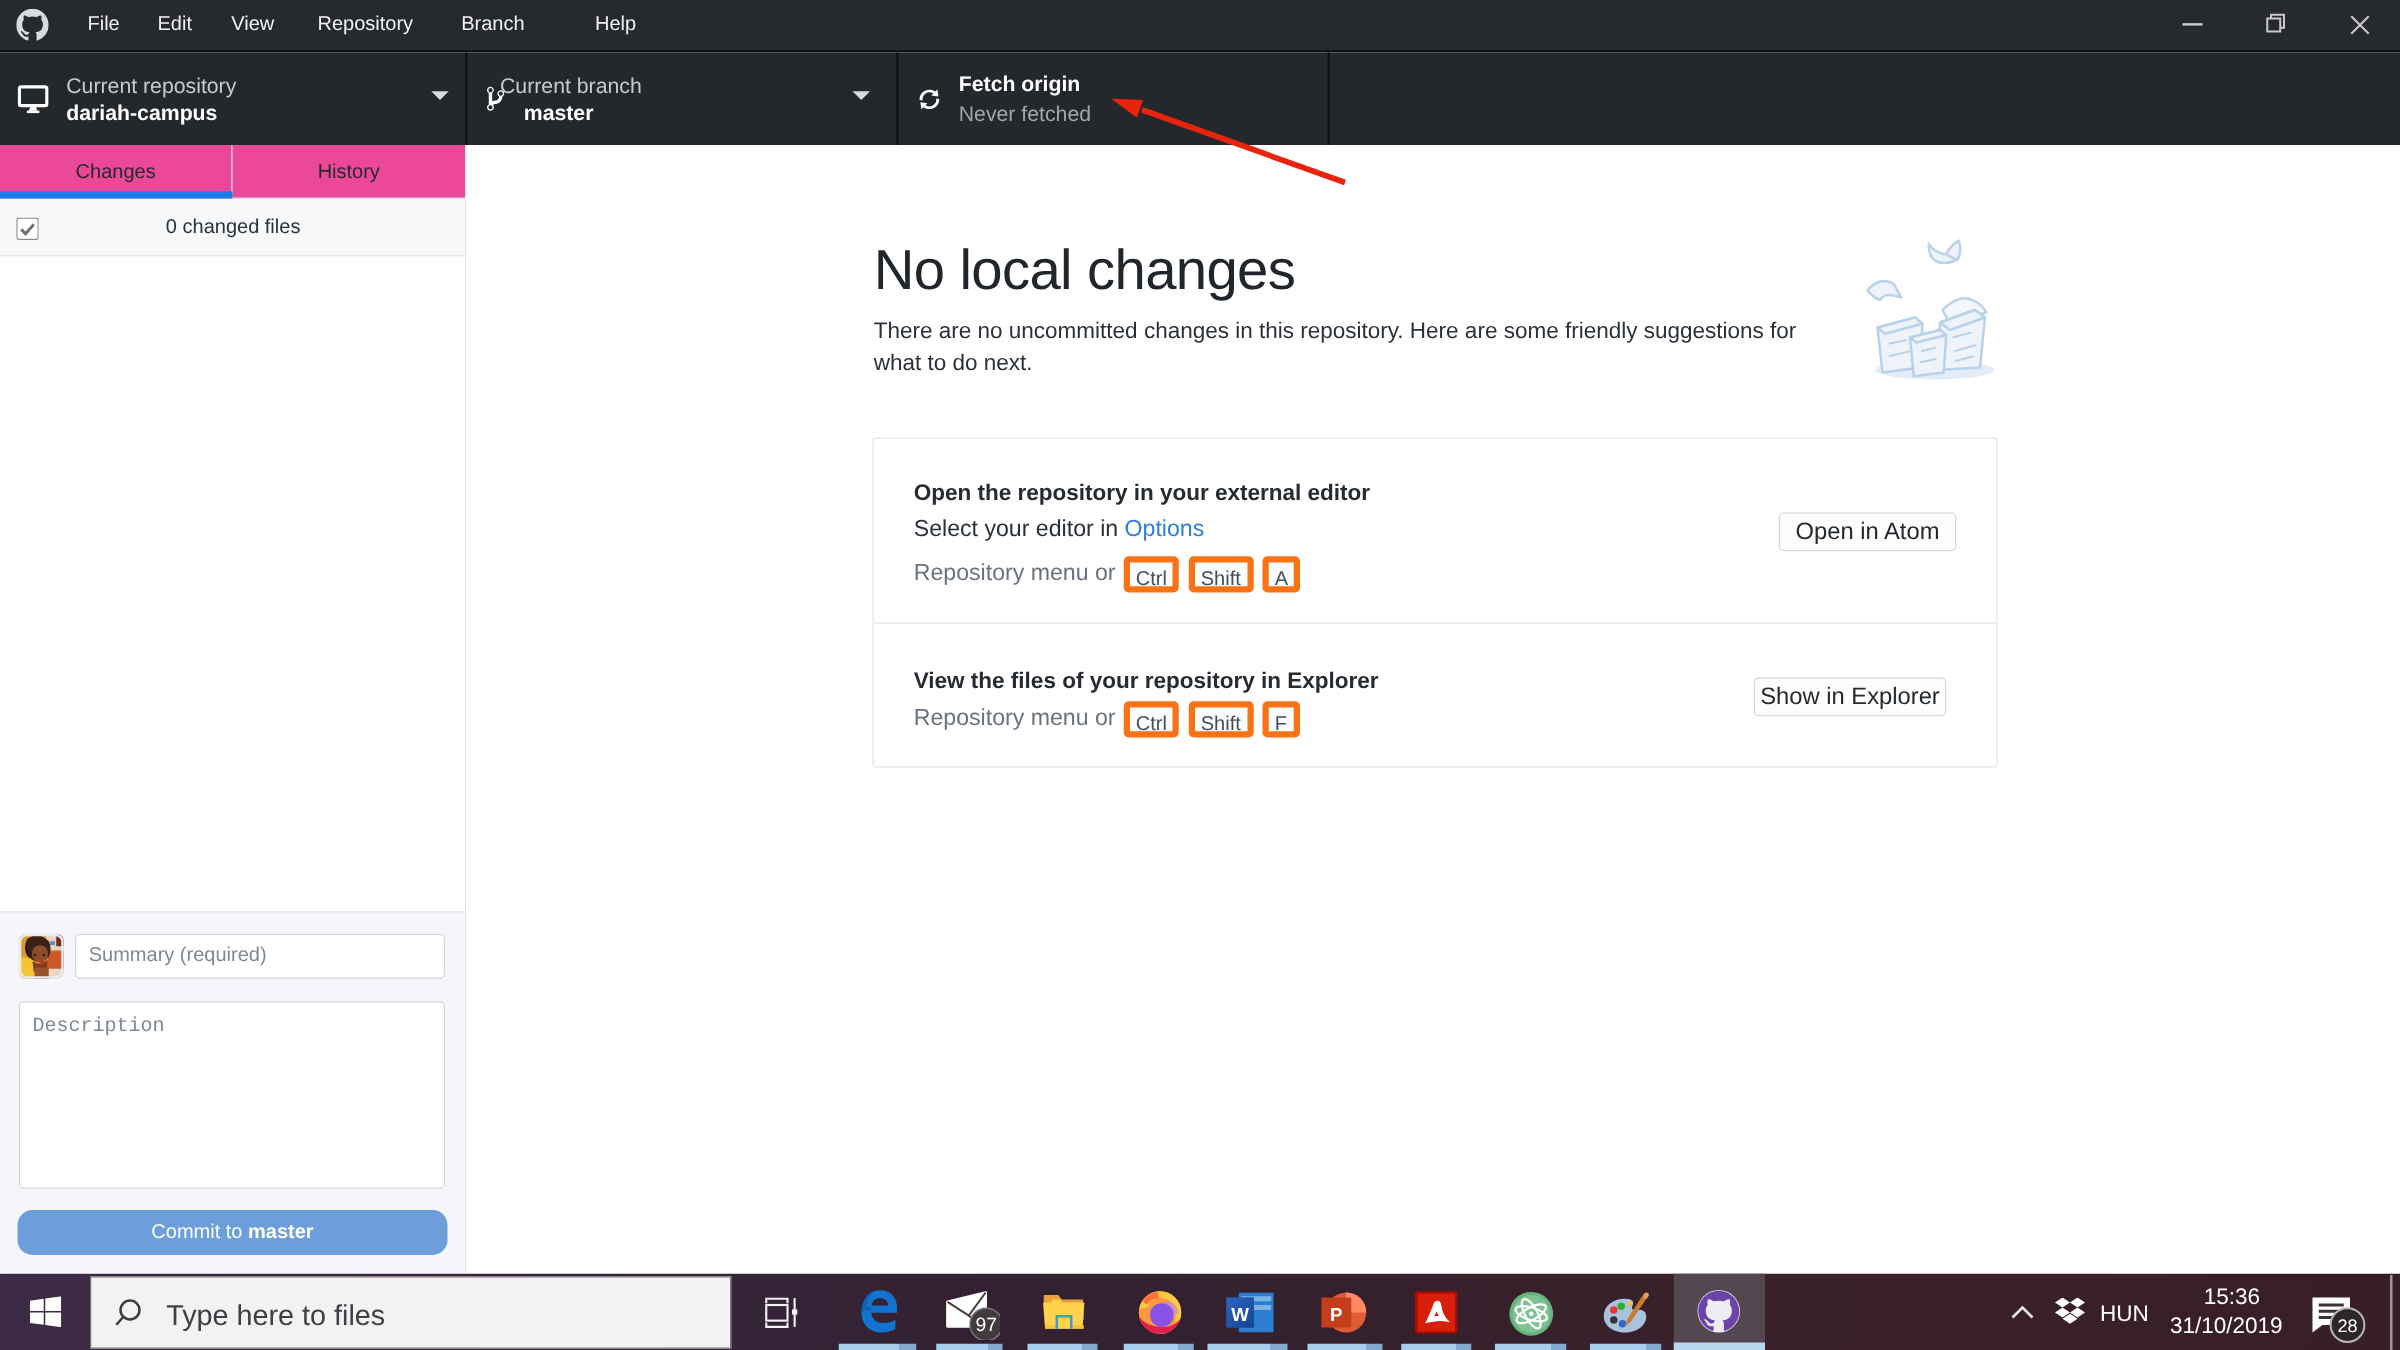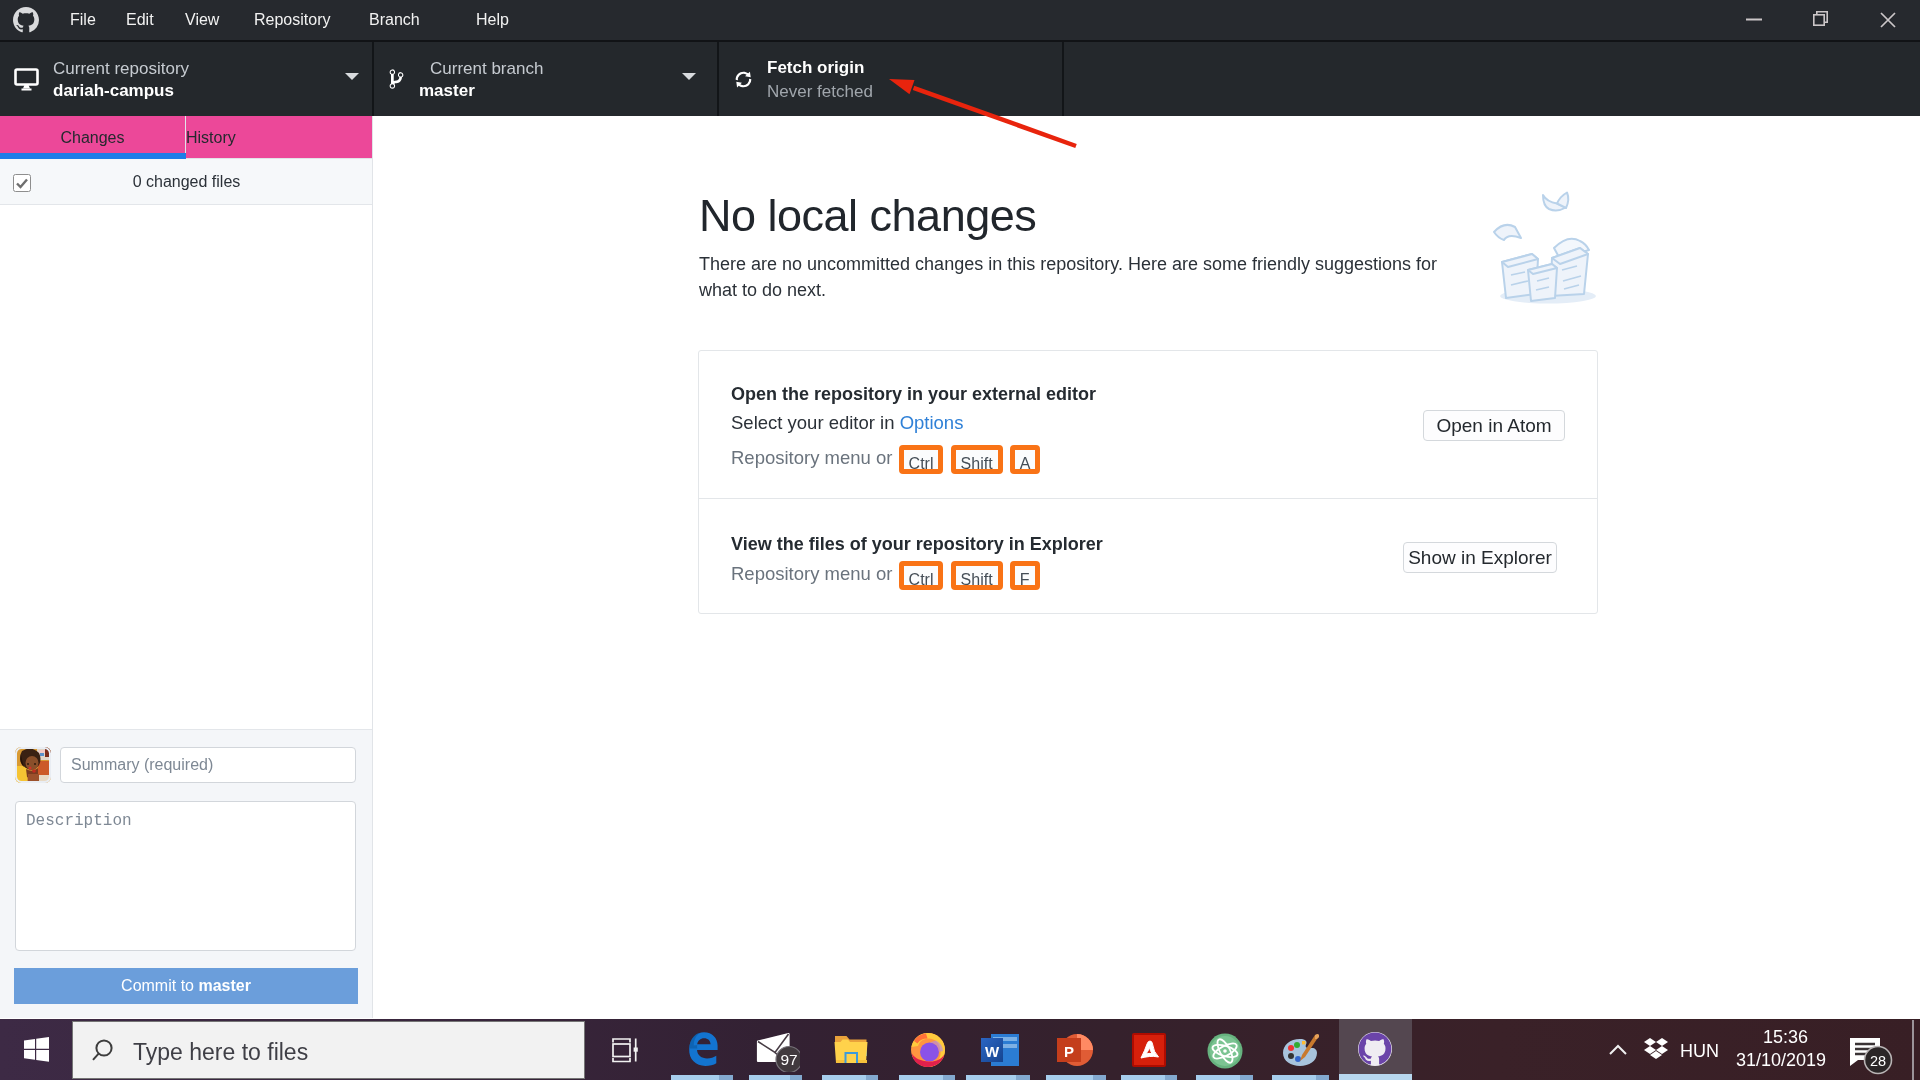--- a/index.html
+++ b/index.html
@@ -21,21 +21,21 @@
 .caret { position:absolute; width:0; height:0; border-left:7px solid transparent; border-right:7px solid transparent; border-top:7px solid #d8dbde; }
 
 
 #tabbar { position:absolute; left:0; top:116px; width:373px; height:43px; background:#ec4899; }
 #tab-underline { position:absolute; left:0; top:153px; width:186px; height:6px; background:#1d7de8; }
 #row-changed { position:absolute; left:0; top:159px; width:373px; height:46px; background:#f6f8fa; border-bottom:1px solid #e3e6ea;padding-left:10px; }
 #sidebar-border { position:absolute; left:372px; top:116px; width:1px; height:902px; background:#e1e4e8; }
 #commitarea { position:absolute; left:0; top:729px; width:372px; height:289px; background:#f4f6f9; border-top:1px solid #e3e6ea; }
 .inputbox { position:absolute; background:#fff; border:1px solid #d2d6db; border-radius:4px; color:#30363c; font-size:16px; font-family:"Liberation Sans", sans-serif; outline:none; }
 .inputbox::placeholder { color:#7e8894; opacity:1; }
-#commitbtn { position:absolute; left:14px; top:238px; width:344px; height:36px; background:#6b9edb; border-radius:0; color:#fff; font-size:16px; text-align:center; line-height:36px; }
+#commitbtn { position:absolute; left:14px; top:238px; width:344px; height:36px; background:#6b9edb; border-radius:12px; color:#fff; font-size:16px; text-align:center; line-height:36px; }
 
 
 #main { position:absolute; left:373px; top:116px; width:1547px; height:902px; background:#fff; }
 #h1 { position:absolute; left:326px; top:74px; font-size:45px; color:#21262c; letter-spacing:-0.5px; }
 #para { position:absolute; left:326px; top:136px; width:800px; font-size:18px; line-height:25.6px; color:#2b3138; }
 #sugbox { position:absolute; left:325px; top:234px; width:900px; height:264px; border:1px solid #e3e6e9; border-radius:3px; background:#fff; }
 #sugdiv { position:absolute; left:0; top:147px; width:898px; height:1px; background:#e3e6e9; }
 .bh { position:absolute; font-size:18px; font-weight:bold; color:#252b31; }
 .btext { position:absolute; font-size:18.5px; color:#2b3138; }
 .bgray { position:absolute; font-size:18.5px; color:#6a737d; line-height:29px; }
@@ -93,33 +93,33 @@
     <path d="M9 20.5 L16 20.5 L14.5 17 L10.5 17 Z" fill="#fff"></path>
     <rect x="7.5" y="20.5" width="10" height="2" fill="#fff"></rect>
   </svg>
   <div class="tlabel" style="left:53px;top:59px">Current repository</div>
   <div class="tbold" style="left:53px;top:81px">dariah-campus</div>
   <div class="caret" style="left:345px;top:73px"></div>
 
   <svg class="abs" style="left:389px;top:68px" width="15" height="22" viewBox="0 0 10 16">
     <path fill="#fff" d="M10 5c0-1.11-.89-2-2-2a1.993 1.993 0 0 0-1 3.72v.3c-.02.52-.23.98-.63 1.38-.4.4-.86.61-1.38.63-.83.02-1.48.16-2 .45V4.72a1.993 1.993 0 0 0-1-3.72C.88 1 0 1.89 0 3a2 2 0 0 0 1 1.72v6.56c-.59.35-1 .99-1 1.72 0 1.11.89 2 2 2 1.11 0 2-.89 2-2 0-.53-.2-1-.53-1.36.09-.06.48-.41.59-.47.25-.11.56-.17.94-.17 1.05-.05 1.95-.45 2.75-1.25S8.95 7.77 9 6.73h-.02C9.59 6.37 10 5.73 10 5zM2 1.8c.66 0 1.2.55 1.2 1.2 0 .65-.55 1.2-1.2 1.2C1.35 4.2.8 3.65.8 3c0-.65.55-1.2 1.2-1.2zm0 12.41c-.66 0-1.2-.55-1.2-1.2 0-.65.55-1.2 1.2-1.2.65 0 1.2.55 1.2 1.2 0 .65-.55 1.2-1.2 1.2zm6-8c-.66 0-1.2-.55-1.2-1.2 0-.65.55-1.2 1.2-1.2.65 0 1.2.55 1.2 1.2 0 .65-.55 1.2-1.2 1.2z"></path>
   </svg>
-  <div class="tlabel" style="left:430px;top:59px">Current branch</div>
+  <div class="tlabel" style="left:400px;top:59px">Current branch</div>
   <div class="tbold" style="left:419px;top:81px">master</div>
   <div class="caret" style="left:682px;top:73px"></div>
 
   <svg class="abs" style="left:733px;top:69px" width="21" height="21" viewBox="0 0 12 16">
     <path fill="#fff" d="M10.24 7.4a4.15 4.15 0 0 1-1.2 3.6 4.346 4.346 0 0 1-5.41.54L4.8 10.4.5 9.8l.6 4.2 1.31-1.26c2.36 1.74 5.7 1.57 7.84-.54a5.876 5.876 0 0 0 1.74-4.46l-1.75-.34zM2.96 5a4.346 4.346 0 0 1 5.41-.54L7.2 5.6l4.3.6-.6-4.2-1.31 1.26c-2.36-1.74-5.7-1.57-7.85.54C.5 5.03-.06 6.65.01 8.26l1.75.35A4.17 4.17 0 0 1 2.96 5z"></path>
   </svg>
   <div class="tbold" style="left:767px;top:58px">Fetch origin</div>
   <div class="tlabel" style="left:767px;top:82px;color:#a0a6ac">Never fetched</div>
 
   <div id="tabbar">
     <div style="position:absolute;left:0;top:0;width:186px;height:43px;text-align:center;line-height:43px;font-size:16px;color:#24292e;border-right:1px solid #e1e4e8">Changes</div>
-    <div style="position:absolute;left:186px;top:0;width:186px;height:43px;text-align:left;line-height:43px;font-size:16px;color:#24292e;border-bottom:1px solid #e1e4e8">History</div>
+    <div style="position:absolute;left:186px;top:0;width:186px;height:43px;text-align:center;line-height:43px;font-size:16px;color:#24292e;border-bottom:1px solid #e1e4e8">History</div>
   </div>
   <div id="tab-underline"></div>
   <div id="row-changed">
     <svg class="abs" style="left:13px;top:15px" width="18" height="18" viewBox="0 0 18 18">
       <rect x="0.5" y="0.5" width="17" height="17" rx="2" fill="#fff" stroke="#8e8e8e"></rect>
       <path d="M4 9.5 L7.5 13 L14 5.5" fill="none" stroke="#6f6f6f" stroke-width="2.4"></path>
     </svg>
     <div style="position:absolute;left:0;top:0;width:373px;text-align:center;line-height:46px;font-size:16px;color:#2b3138">0 changed files</div>
   </div>
   <div id="sidebar-border"></div>

